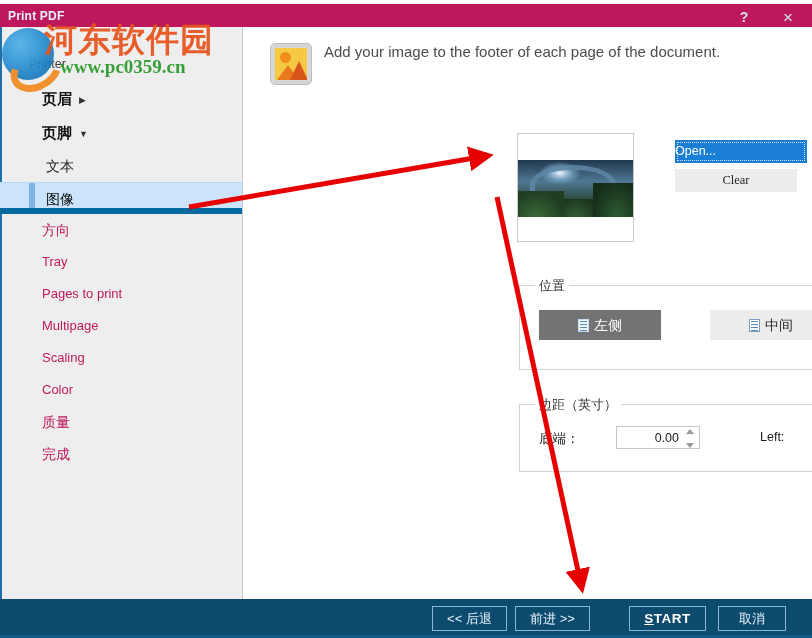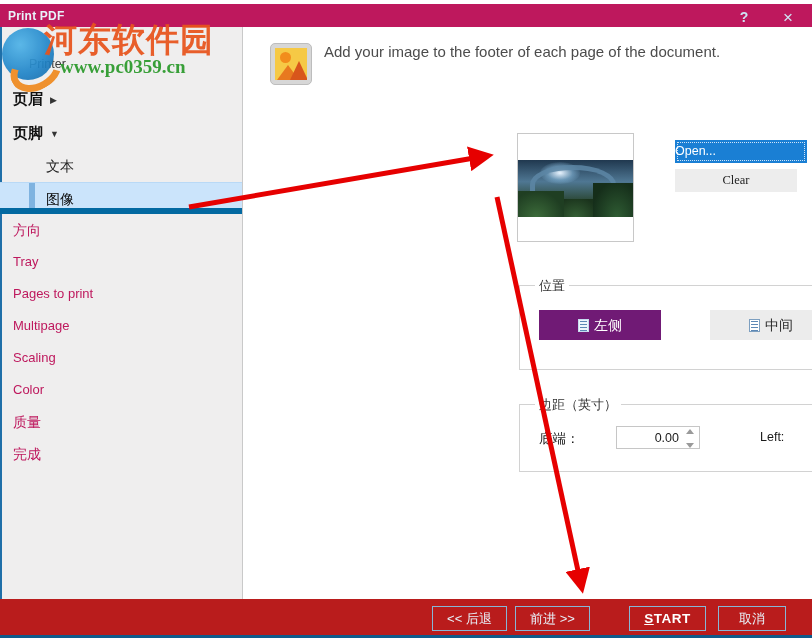--- a/index.html
+++ b/index.html
@@ -32,21 +32,21 @@
     position:absolute;left:0;top:27px;width:242px;height:572px;
     background:#efeeee;border-right:1px solid #c9c9c9;
   }
   .sidebar .leftedge{position:absolute;left:0;top:0;width:2px;height:572px;background:#1f6fa8;}
   .printer-label{
     position:absolute;left:29px;top:30px;font-size:12.5px;color:#3b3b3b;
   }
   .nav{position:absolute;left:0;top:55px;width:242px;}
   .nav-item{
     position:relative;height:32px;line-height:32px;color:#222;
-    font-size:13px;padding-left:13px;box-sizing:border-box;cursor:default;
+    font-size:13px;padding-left:42px;box-sizing:border-box;cursor:default;
   }
   .nav-item.group{font-weight:bold;font-size:15px;color:#111;}
   .nav-item.sub{padding-left:46px;font-size:14px;}
   .nav-item.sub.selected{
     background:#cbe4fb;font-weight:normal;color:#0a0a0a;
     border-top:1px solid #b9d9f6;border-bottom:6px solid #0369a1;
   }
   .nav-item.sub.selected .selbar{
     position:absolute;left:29px;top:0;width:6px;height:100%;background:#7fb3e0;
   }
@@ -150,34 +150,34 @@
   }
   .spin .arrows i{display:block;width:0;height:0;border-left:4px solid transparent;border-right:4px solid transparent;}
   .spin .arrows i.up{border-bottom:5px solid #9a9a9a;}
   .spin .arrows i.dn{border-top:5px solid #9a9a9a;}
 
   
   .posbtn{
     position:absolute;top:283px;width:122px;height:30px;box-sizing:border-box;
     font-size:14px;text-align:center;line-height:30px;cursor:default;color:#2b2b2b;background:#ececec;
   }
-  .posbtn.active{background:#701a75;color:#fff;}
+  .posbtn.active{background:#737373;color:#fff;}
   .posbtn .dicon{
     display:inline-block;width:11px;height:13px;vertical-align:-2px;margin-right:5px;
     border:1px solid #7d9fc0;background:#ffffff;position:relative;box-sizing:border-box;
   }
   .posbtn .dicon::before{
     content:"";position:absolute;left:1px;top:1px;right:1px;height:1px;background:#5d88b5;
     box-shadow:0 3px 0 #5d88b5, 0 6px 0 #5d88b5, 0 9px 0 #5d88b5;
   }
   .posbtn.active .dicon{border-color:#c6dcf0;background:#eef6fc;}
 
   
   .footer{
-    position:absolute;left:0;top:599px;width:812px;height:39px;background:#b91c1c;
+    position:absolute;left:0;top:599px;width:812px;height:39px;background:#0c4a6e;
   }
   .footer .accent{position:absolute;left:0;bottom:0;width:812px;height:3px;background:#0f5a8a;}
   .fbtn{
     position:absolute;top:7px;height:25px;box-sizing:border-box;
     border:1px solid #87b6d6;color:#e8f3fb;font-size:13px;text-align:center;line-height:23px;
     background:transparent;cursor:default;
   }
   .fbtn.start{color:#ffffff;font-weight:bold;font-size:13.5px;letter-spacing:.5px;}
   .fbtn.start u{text-decoration:underline;}
 

